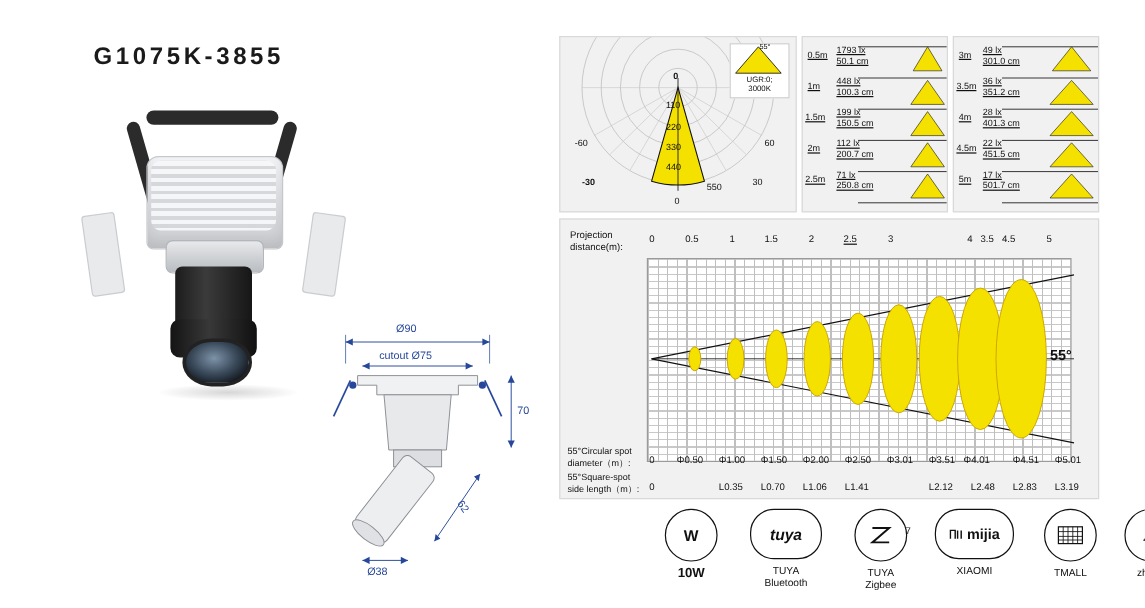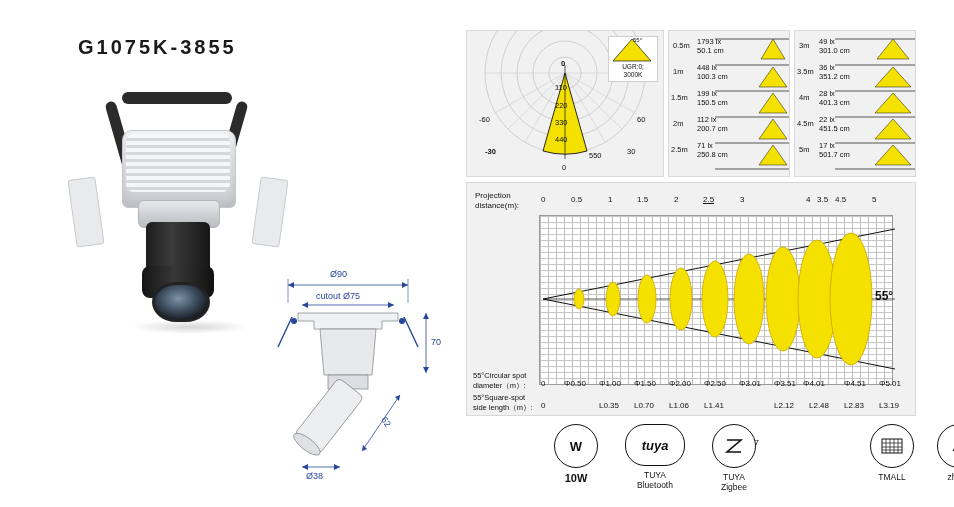--- a/index.html
+++ b/index.html
@@ -80,21 +80,21 @@
   .dim-txt.blue{color:#27489a;}
 
   
   .panel{position:absolute;background:#f1f1f1;border:1px solid #d9d9d9;}
   .polar{left:466px;top:30px;width:196px;height:145px;}
   .bar-a{left:668px;top:30px;width:120px;height:145px;}
   .bar-b{left:794px;top:30px;width:120px;height:145px;}
   .beam{left:466px;top:182px;width:448px;height:232px;}
 
   .mini-label{font-size:7.5px;line-height:1.25;color:#111;}
-  .lux-row{position:absolute;font-size:7.5px;line-height:1.2;color:#111;}
+  .lux-row{position:absolute;font-size:7.5px;line-height:1.2;color:#111;text-decoration:underline;}
 
   .ugr-box{
     position:absolute;right:5px;top:5px;width:48px;height:44px;
     background:#fff;border:1px solid #cfcfcf;
   }
   .ugr-text{position:absolute;font-size:6.5px;text-align:center;width:100%;}
 
   
   .beam-grid{
     position:absolute;left:72px;top:32px;width:352px;height:168px;
@@ -380,20 +380,29 @@
     <div class="icon-cell" style="left:230px;top:0px;">
       <div class="circle">
         <svg width="22" height="22" viewBox="0 0 22 22" class="small-svg">
           <path d="M4,5 L18,5 L4,17 L18,17" fill="none" stroke="#111" stroke-width="1.6"></path>
         </svg>
       </div>
       <div class="icon-cap">TUYA</div>
       <div class="icon-cap">Zigbee</div>
     </div>
 
+    <div class="icon-cell" style="left:300px;top:0px;width:92px;">
+      <div class="circle" style="width:64px;height:40px;border-radius:20px;font-size:12px;">
+        <svg width="12" height="12" viewBox="0 0 12 12" style="margin-right:3px;">
+          <path d="M1,10 L1,3 L5,3 L5,10 M7,3 L7,10 M10,3 L10,10" fill="none" stroke="#111" stroke-width="1.2"></path>
+        </svg>
+        <span>mijia</span>
+      </div>
+      <div class="icon-cap">XIAOMI</div>
+    </div>
 
     <div class="icon-cell" style="left:388px;top:0px;">
       <div class="circle">
         <svg width="24" height="18" viewBox="0 0 24 18" class="small-svg">
           <rect x="2" y="2" width="20" height="14" fill="none" stroke="#111" stroke-width="1"></rect>
           <g stroke="#111" stroke-width="0.7">
             <line x1="6" y1="2" x2="6" y2="16"></line>
               <line x1="10" y1="2" x2="10" y2="16"></line>
             <line x1="14" y1="2" x2="14" y2="16"></line>
               <line x1="18" y1="2" x2="18" y2="16"></line>

